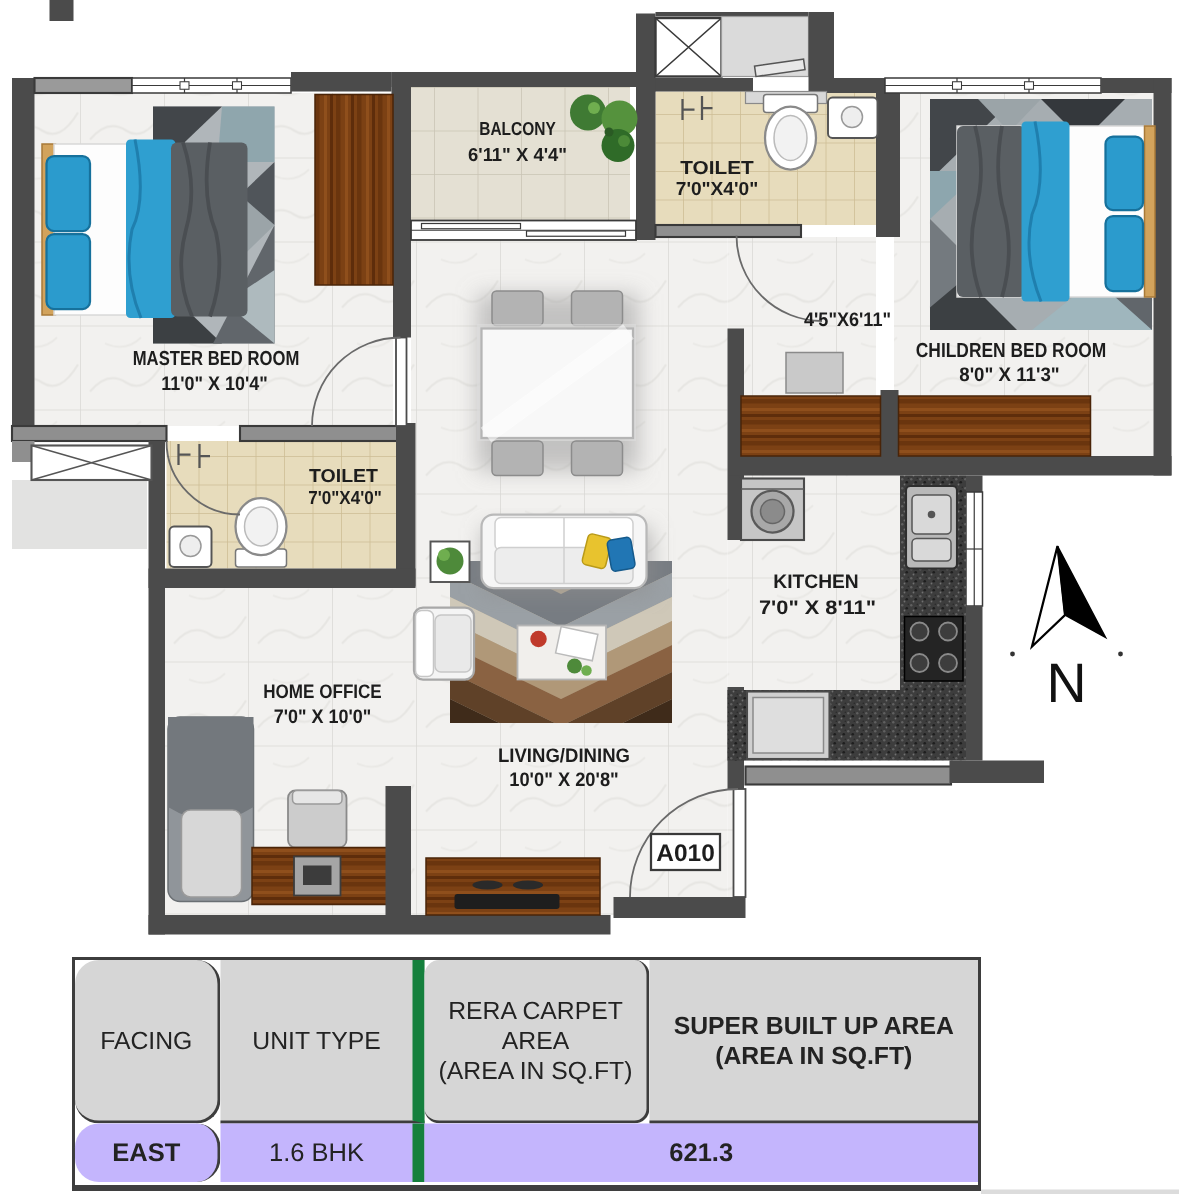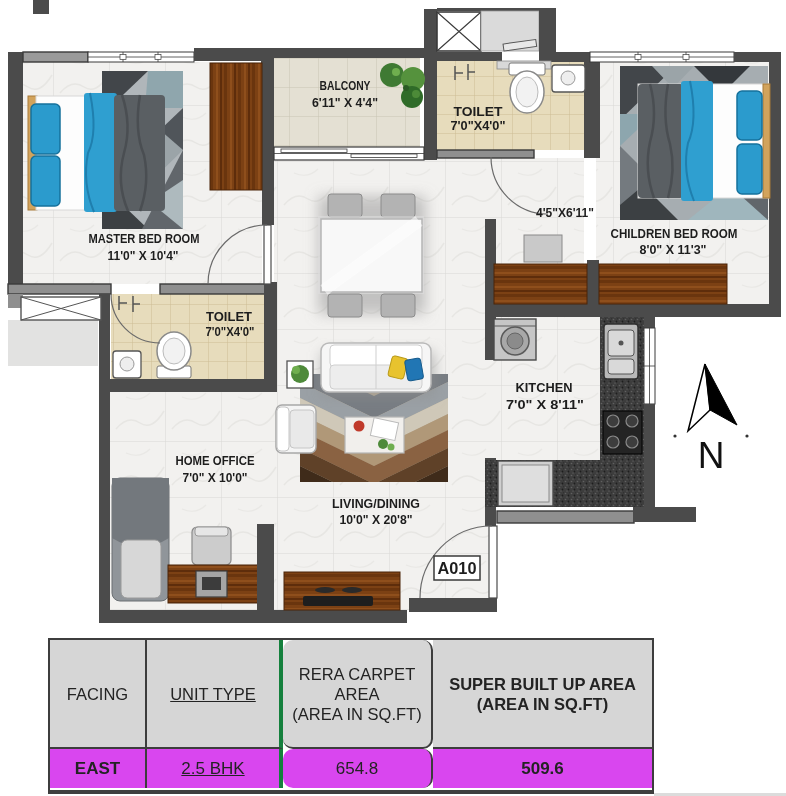--- a/index.html
+++ b/index.html
@@ -3,23 +3,23 @@
 <meta charset="utf-8">
 <style>
   html,body{margin:0;padding:0;background:#ffffff;width:786px;height:796px;overflow:hidden;
     font-family:"Liberation Sans", sans-serif;}
   #plan{position:absolute;left:0;top:0;}
   .tbl{position:absolute;left:48px;top:638px;width:606px;height:156px;border:2px solid #3d3d3d;border-bottom:4px solid #3f3f3f;box-sizing:border-box;}
   .row{display:flex;}
   .cell{box-sizing:border-box;display:flex;align-items:center;justify-content:center;text-align:center;
     color:#232323;}
   .hdr{background:#d6d6d6;height:109px;font-size:16.5px;line-height:20px;}
-  .dat{background:#d946ef;height:39px;font-size:17px;}
-  .c1{width:97px;border-right:2px solid #3d3d3d;}
-  .c2{width:136px;border-right:4px solid #15803d;text-decoration:underline;}
+  .dat{background:#c4b5fd;height:39px;font-size:17px;}
+  .c1{width:97px;border-right:2px solid #3d3d3d;border-radius:16px;}
+  .c2{width:136px;border-right:8px solid #15803d;}
   .c3{width:150px;border-right:2px solid #3d3d3d;border-radius:10px;}
   .c4{flex:1;font-weight:bold;}
   .hr{border-bottom:2px solid #3d3d3d;}
   #botbar{position:absolute;left:654px;top:793px;width:132px;height:3px;background:#dcdcdc;}
 </style>
 </head>
 <body>
 <svg id="plan" width="786" height="796" viewBox="0 0 786 796" xmlns="http://www.w3.org/2000/svg">
 <defs>
   <pattern id="granite" width="6" height="6" patternUnits="userSpaceOnUse">
@@ -468,19 +468,18 @@
 
 <div class="tbl">
   <div class="row">
     <div class="cell hdr c1 hr">FACING</div>
     <div class="cell hdr c2 hr">UNIT TYPE</div>
     <div class="cell hdr c3 hr">RERA CARPET<br>AREA<br>(AREA IN SQ.FT)</div>
     <div class="cell hdr c4 hr">SUPER BUILT UP AREA<br>(AREA IN SQ.FT)</div>
   </div>
   <div class="row">
     <div class="cell dat c1" style="font-weight:bold">EAST</div>
-    <div class="cell dat c2">2.5 BHK</div>
-    <div class="cell dat c3">654.8</div>
-    <div class="cell dat c4">509.6</div>
+    <div class="cell dat c2">1.6 BHK</div>
+    <div class="cell dat c4">621.3</div>
   </div>
 </div>
 
 <div id="botbar"></div>
 
 </body></html>

